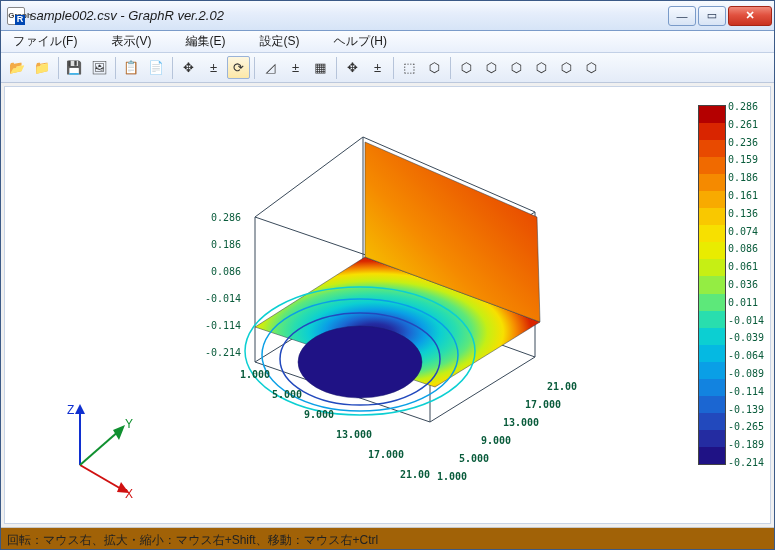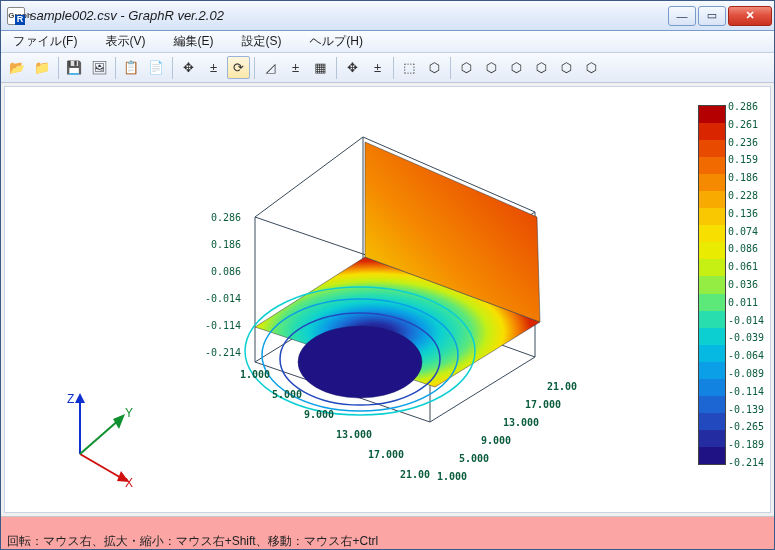--- a/index.html
+++ b/index.html
@@ -89,21 +89,21 @@
     color: #fff;
     font-weight: bold;
   }
   .menubar {
     height: 22px;
     background: linear-gradient(to bottom, #fafcff, #e9f0fb);
     border-bottom: 1px solid #c2d0e6;
     display: flex;
     align-items: flex-end;
     padding: 0 4px;
-    gap: 12px;
+    gap: 18px;
   }
   .menubar .menu-item {
     padding: 2px 8px;
     color: #1a1a1a;
     cursor: pointer;
   }
   .toolbar {
     height: 30px;
     background: linear-gradient(to bottom, #f7fafe, #e4ecf8);
     border-bottom: 1px solid #bcc8dc;
@@ -185,25 +185,25 @@
     line-height: 1;
   }
   .z-ticks span { display: block; margin-bottom: 17px; text-align: right; width: 40px; }
   .axis-arrows {
     position: absolute;
     left: 20px;
     bottom: 20px;
   }
   .statusbar {
     height: 22px;
-    background: #fca5a5;
+    background: #a16207;
     border-top: 1px solid #c8c8c8;
     display: flex;
-    align-items: flex-start;
-    padding: 16px 6px;
+    align-items: flex-end;
+    padding: 0 6px;
     color: #222;
     font-size: 12px;
   }
   .x-ticks, .y-ticks {
     position: absolute;
     font-size: 10px;
     color: #0a5c3c;
     font-family: monospace;
   }
   .x-ticks span, .y-ticks span { position: absolute; font-weight: bold; }
@@ -373,21 +373,21 @@
           <div class="band" style="background: rgb(34, 73, 189);"></div>
           <div class="band" style="background: rgb(36, 44, 161);"></div>
           <div class="band" style="background: rgb(31, 18, 133);"></div>
         </div>
       <div class="colorscale-labels" id="colorscale-labels">
           <span>0.286</span>
           <span>0.261</span>
           <span>0.236</span>
           <span>0.159</span>
           <span>0.186</span>
-          <span>0.228</span>
+          <span>0.161</span>
           <span>0.136</span>
           <span>0.074</span>
           <span>0.086</span>
           <span>0.061</span>
           <span>0.036</span>
           <span>0.011</span>
           <span>-0.014</span>
           <span>-0.039</span>
           <span>-0.064</span>
           <span>-0.089</span>

